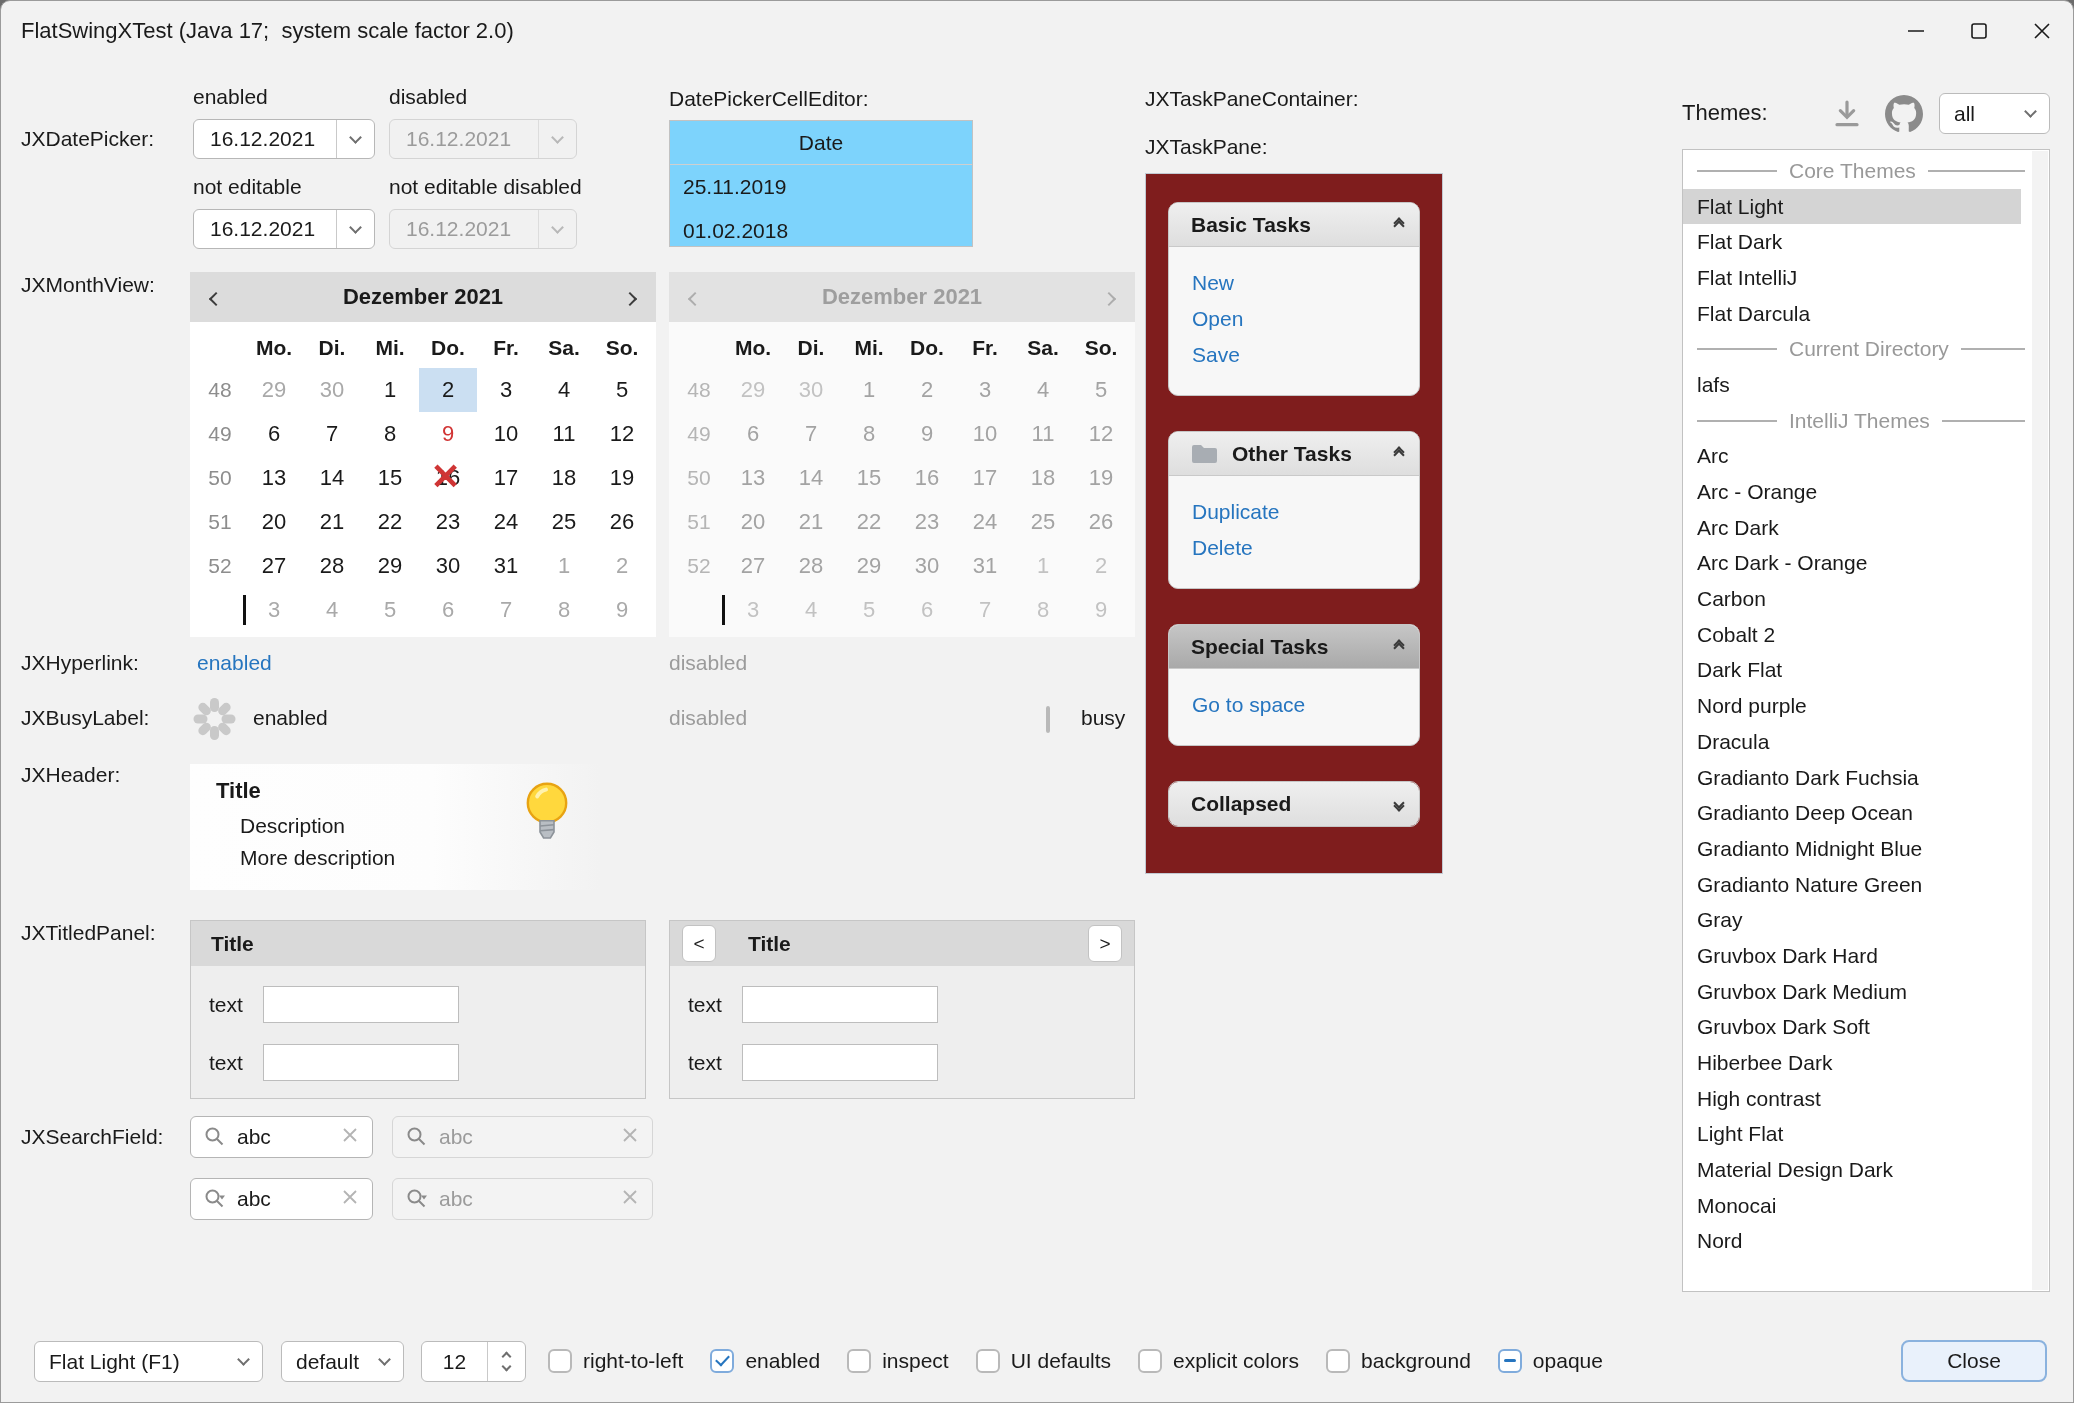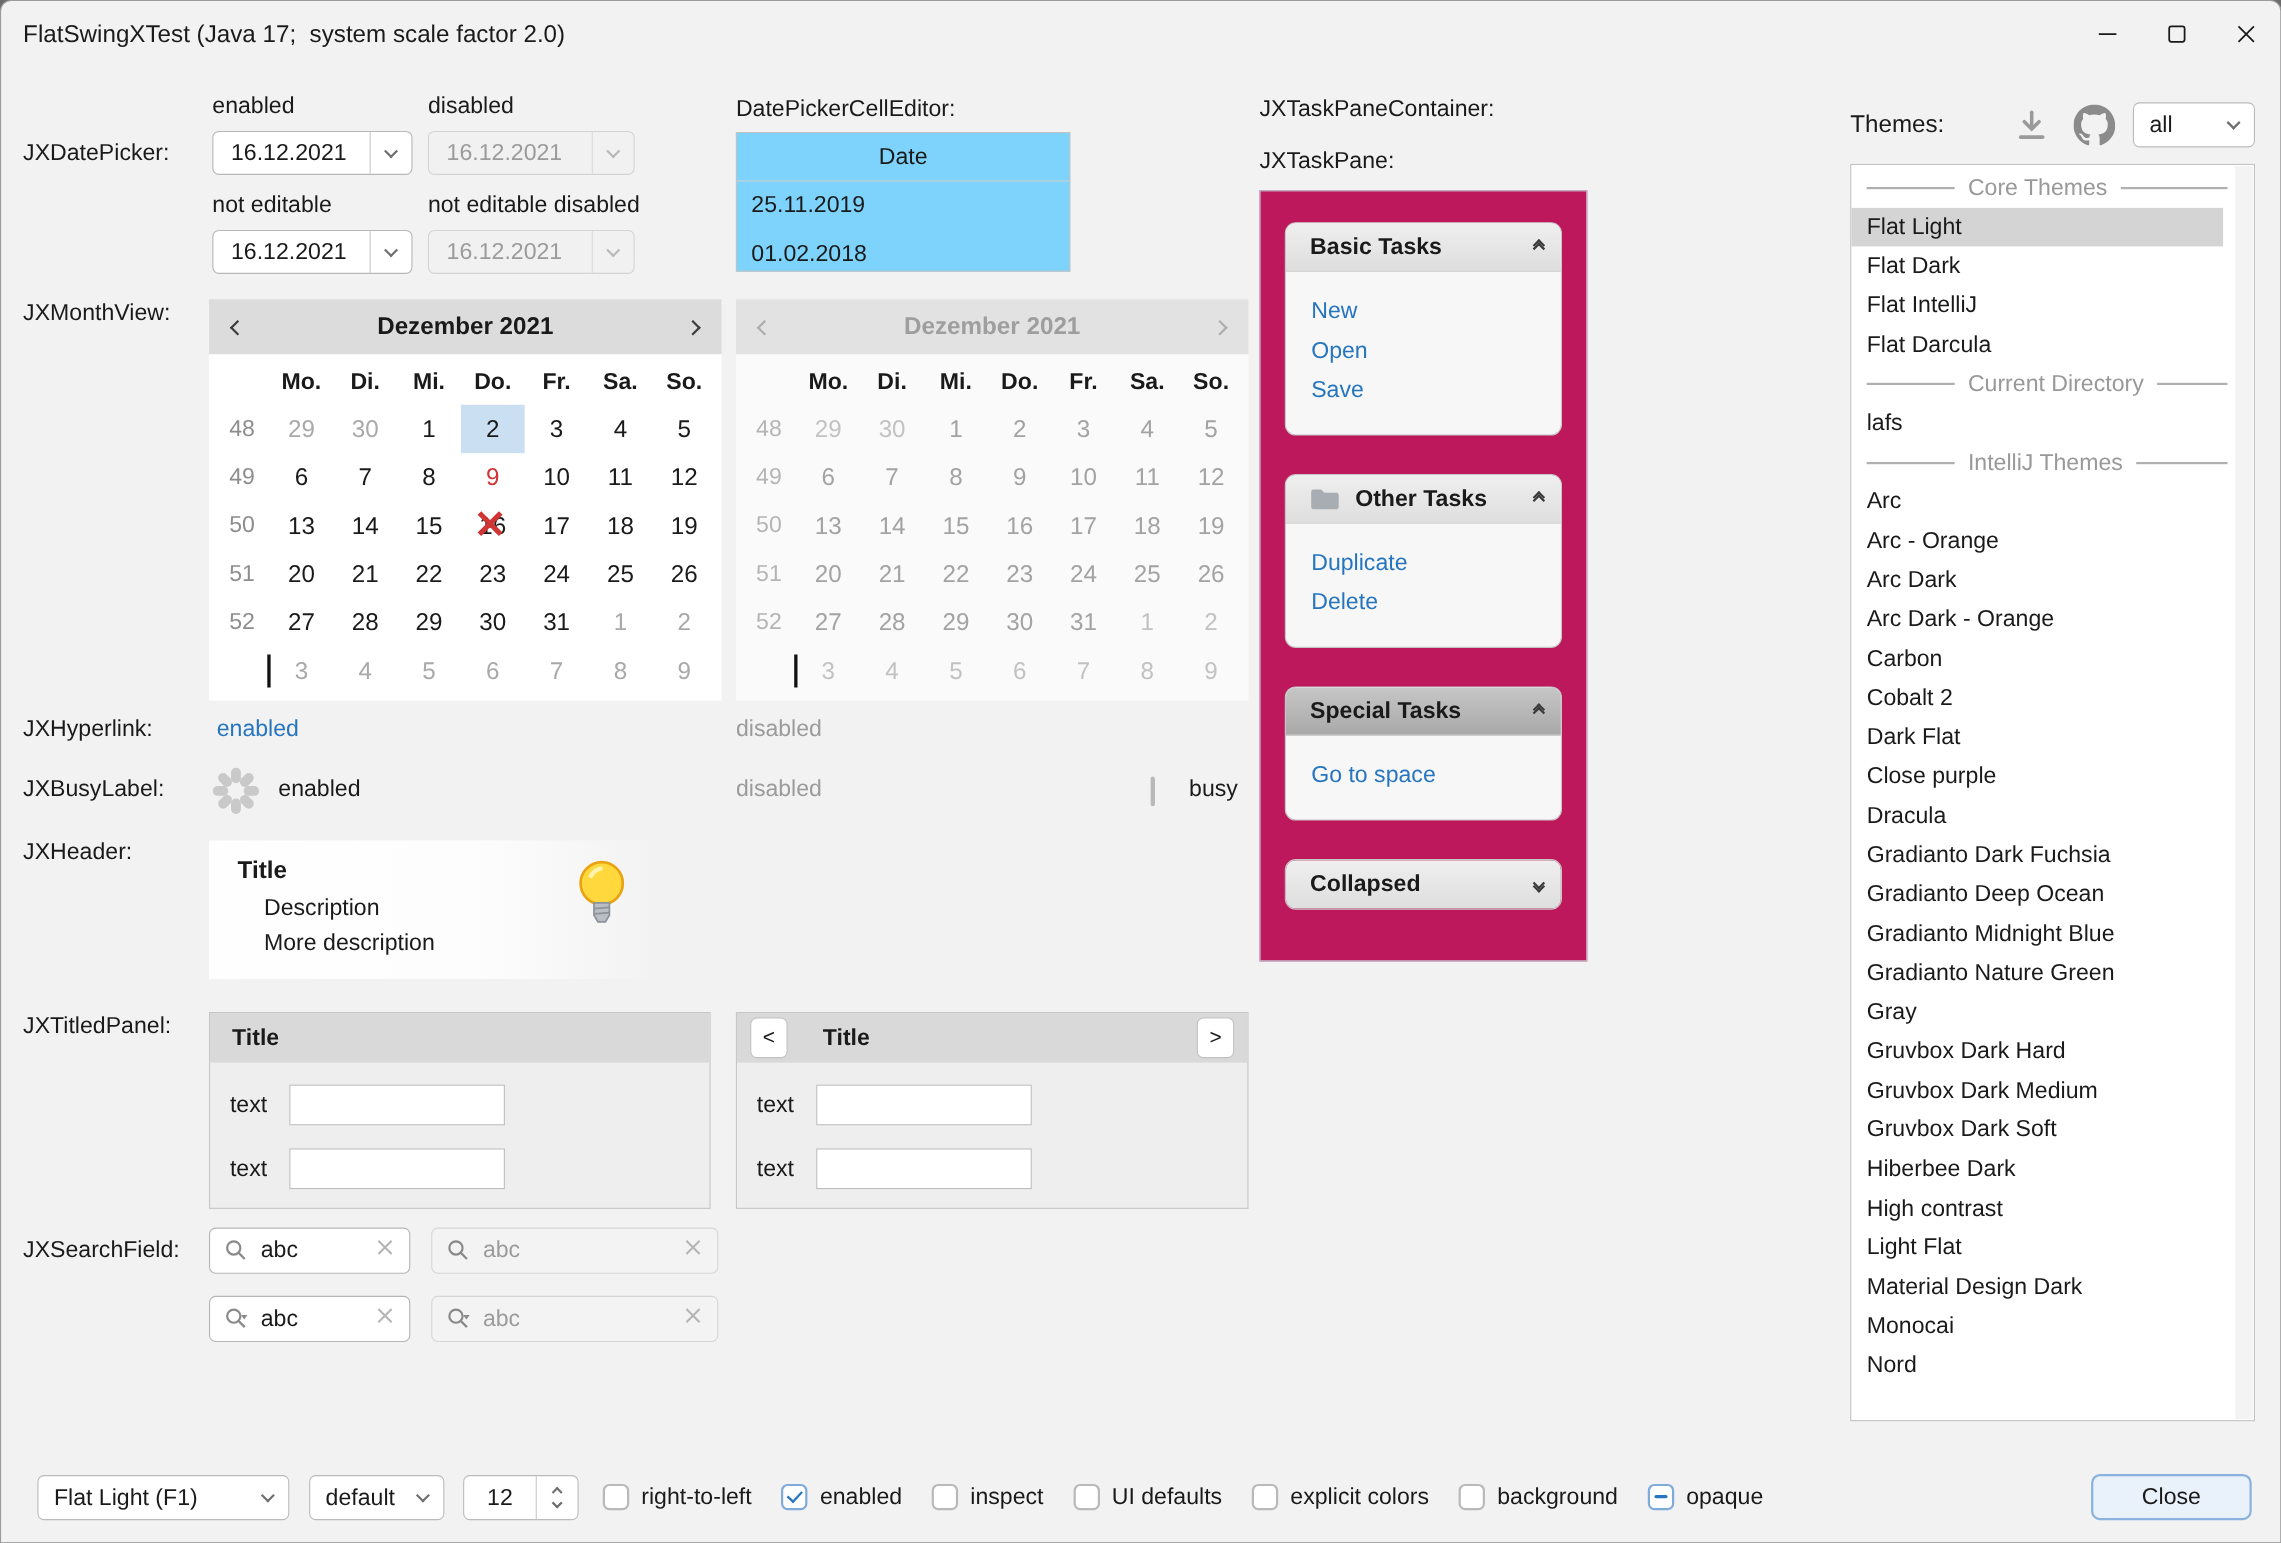--- a/index.html
+++ b/index.html
@@ -109,21 +109,21 @@
   
   .sfield { position:absolute; height:42px; background:#fff; border:1px solid #b5b5b5; border-radius:6px; display:flex; align-items:center; padding:0 12px; gap:10px; }
   #sf-0 { left:189px; top:1115px; width:183px; }
   #sf-1 { left:391px; top:1115px; width:261px; }
   #sf-2 { left:189px; top:1177px; width:183px; }
   #sf-3 { left:391px; top:1177px; width:261px; }
   .sf-val { flex:1; }
   .sfield.disabled { background:#f3f3f3; border-color:#d6d6d6; color:#9b9b9b; }
 
   
-  #tp-container { position:absolute; left:1144px; top:172px; width:298px; height:701px; background:#be185d; border:1px solid #c2c9d2; padding:28px 22px; }
+  #tp-container { position:absolute; left:1144px; top:172px; width:298px; height:701px; background:#7f1d1d; border:1px solid #c2c9d2; padding:28px 22px; }
   .pane { border:1px solid #c6c6c6; border-radius:10px; margin-bottom:35px; background:#f7f7f7; overflow:hidden; }
   .pane-head { height:44px; background:linear-gradient(#efefef,#dedede); display:flex; align-items:center; padding:0 16px 0 22px; gap:14px; border-bottom:1px solid #c9c9c9; }
   .pane.collapsed .pane-head { border-bottom:none; }
   .pane.special .pane-head { background:linear-gradient(#c6c6c6,#a9a9a9); }
   .pane-title { font-weight:bold; flex:1; }
   .pane-body { padding:18px 0 22px 23px; }
   .pane-link { color:#2675bf; line-height:36px; }
   .dchev { display:flex; flex-direction:column; align-items:center; }
   .dchev .chev { border-width:0 2.4px 2.4px 0; border-color:#3a3a3a; margin:0; width:8px; height:8px; }
   .dchev .chev.up { transform:rotate(-135deg); }
@@ -580,21 +580,21 @@
         <div class="t-sep">
           <span>IntelliJ Themes</span>
         </div>
         <div class="t-item">Arc</div>
         <div class="t-item">Arc - Orange</div>
         <div class="t-item">Arc Dark</div>
         <div class="t-item">Arc Dark - Orange</div>
         <div class="t-item">Carbon</div>
         <div class="t-item">Cobalt 2</div>
         <div class="t-item">Dark Flat</div>
-        <div class="t-item">Close purple</div>
+        <div class="t-item">Nord purple</div>
         <div class="t-item">Dracula</div>
         <div class="t-item">Gradianto Dark Fuchsia</div>
         <div class="t-item">Gradianto Deep Ocean</div>
         <div class="t-item">Gradianto Midnight Blue</div>
         <div class="t-item">Gradianto Nature Green</div>
         <div class="t-item">Gray</div>
         <div class="t-item">Gruvbox Dark Hard</div>
         <div class="t-item">Gruvbox Dark Medium</div>
         <div class="t-item">Gruvbox Dark Soft</div>
         <div class="t-item">Hiberbee Dark</div>

